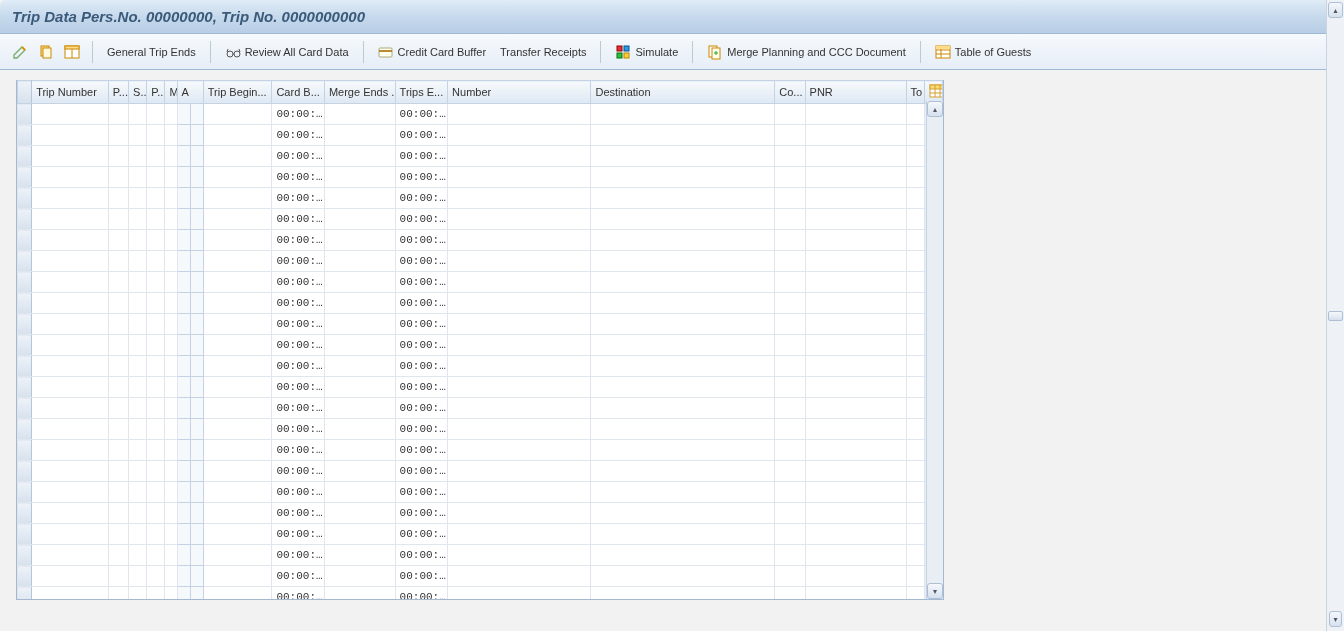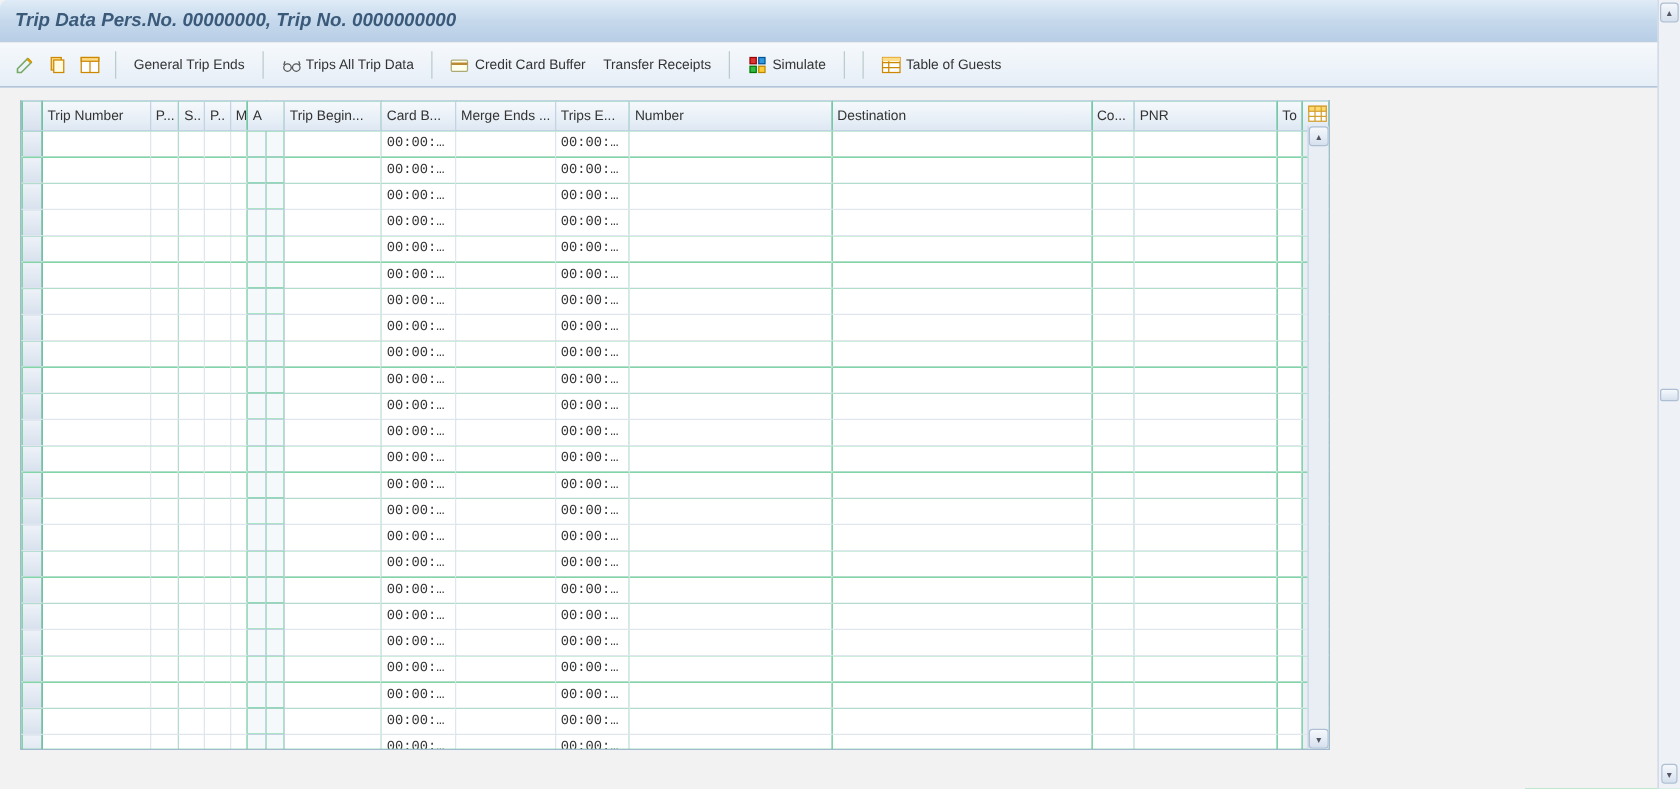--- a/index.html
+++ b/index.html
@@ -66,25 +66,25 @@
       border: 1px solid #a4b8d1;
       border-bottom: 1px solid #c4d3e4;
       padding: 3px 8px;
       font-size: 11px;
       color: #444;
       width: 928px;
     }
     .table-container {
       border: 1px solid #a4b8d1;
       border-top: none;
-      width: 1048px;
+      width: 928px;
       height: 520px;
       overflow: hidden;
       position: relative;
-      background: #22c55e;
+      background: #f0abfc;
     }
     .grid-table {
       border-collapse: collapse;
       table-layout: fixed;
       width: 100%;
     }
     .grid-table th {
       background: linear-gradient(to bottom, #f6f9fc, #dee8f3);
       border: 1px solid #c4d3e4;
       font-weight: normal;
@@ -205,21 +205,21 @@
   </span>
   <span class="tb-sep"></span>
   <span class="tb-btn">
     <span class="icon">
       <svg viewBox="0 0 16 16">
           <circle cx="5" cy="10" r="3" fill="none" stroke="#555"></circle>
           <circle cx="12" cy="10" r="3" fill="none" stroke="#555"></circle>
           <path d="M8 10 L9 10 M2 8 L3 5 M15 8 L14 5" stroke="#555" fill="none"></path>
         </svg>
     </span>
-    <span>Trips All Trip Data</span>
+    <span>Review All Card Data</span>
   </span>
   <span class="tb-sep"></span>
   <span class="tb-btn">
     <span class="icon">
       <svg viewBox="0 0 16 16">
           <rect x="1" y="4" width="13" height="9" rx="1" fill="#ffe" stroke="#aa7"></rect>
           <rect x="1" y="6" width="13" height="2" fill="#b83"></rect>
         </svg>
     </span>
     <span>Credit Card Buffer</span>
@@ -233,20 +233,30 @@
       <svg viewBox="0 0 16 16">
           <rect x="2" y="2" width="5" height="5" fill="#d33" stroke="#900"></rect>
           <rect x="9" y="2" width="5" height="5" fill="#39d" stroke="#059"></rect>
           <rect x="2" y="9" width="5" height="5" fill="#3b4" stroke="#070"></rect>
           <rect x="9" y="9" width="5" height="5" fill="#fc3" stroke="#b80"></rect>
         </svg>
     </span>
     <span>Simulate</span>
   </span>
   <span class="tb-sep"></span>
+  <span class="tb-btn">
+    <span class="icon">
+      <svg viewBox="0 0 16 16">
+          <rect x="2" y="2" width="8" height="11" fill="#fff" stroke="#c80"></rect>
+          <rect x="5" y="4" width="8" height="11" fill="#ffe" stroke="#c80"></rect>
+          <path d="M7 9 h4 M9 7 v4" stroke="#2a2"></path>
+        </svg>
+    </span>
+    <span>Merge Planning and CCC Document</span>
+  </span>
   <span class="tb-sep"></span>
   <span class="tb-btn">
     <span class="icon">
       <svg viewBox="0 0 16 16">
           <rect x="1" y="2" width="14" height="12" fill="#fff" stroke="#c80"></rect>
           <line x1="1" y1="6" x2="15" y2="6" stroke="#c80"></line>
           <line x1="1" y1="10" x2="15" y2="10" stroke="#c80"></line>
           <line x1="6" y1="2" x2="6" y2="14" stroke="#c80"></line>
           <rect x="1" y="2" width="14" height="3" fill="#fd8"></rect>
         </svg>

